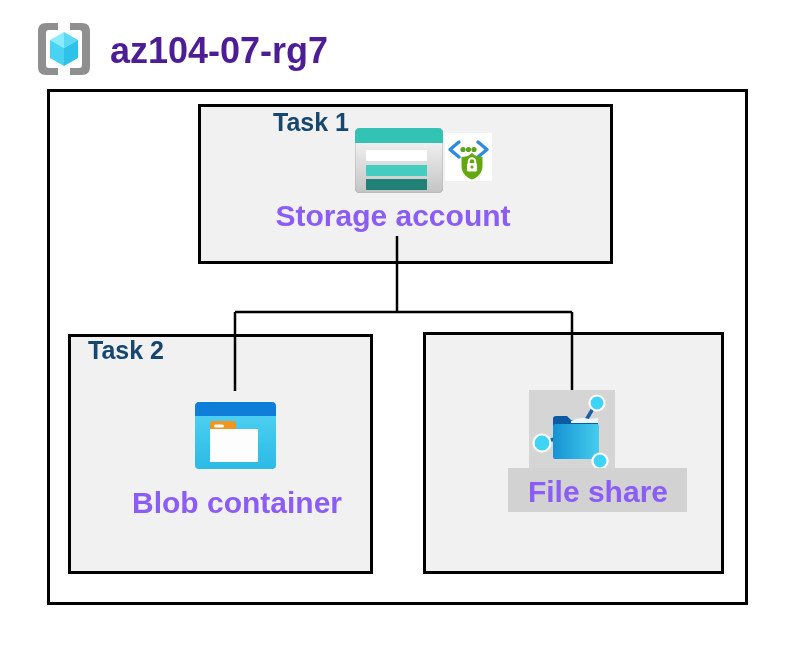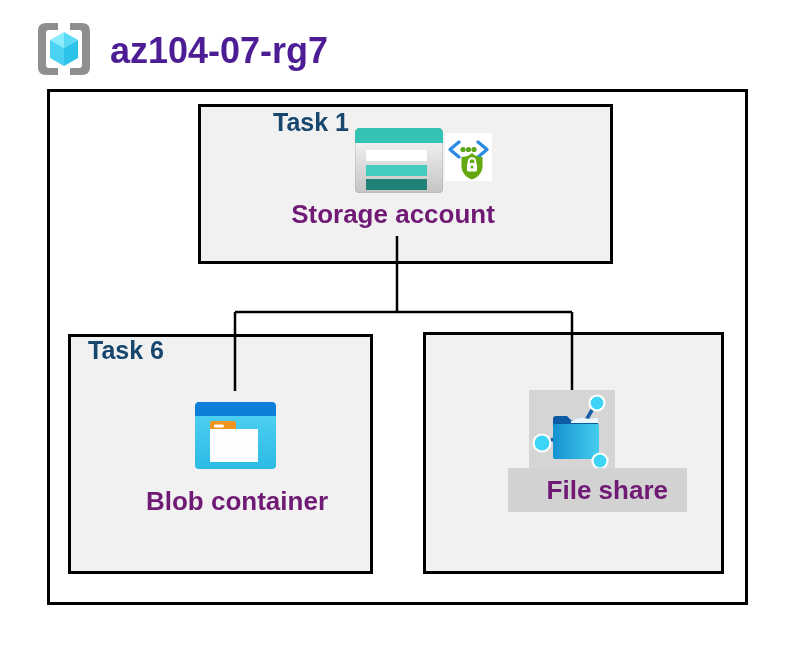--- a/index.html
+++ b/index.html
@@ -25,21 +25,21 @@
   
   .connector-svg{position:absolute;left:0;top:0;z-index:3;pointer-events:none;}
   
   .icon-abs{position:absolute;z-index:5;}
   .storage-icon{left:355px;top:128px;}
   .sas-icon{left:445px;top:133px;}
   .blob-icon{left:195px;top:402px;}
   .fileshare-bg{left:529px;top:390px;width:86px;height:80px;background:#d5d5d5;}
   .fileshare-bg svg{position:absolute;left:0;top:0;}
   
-  .node-label{position:absolute;font-size:26px;font-weight:bold;color:#701a75;z-index:6;text-align:center;}
+  .node-label{position:absolute;font-size:30px;font-weight:bold;color:#8b5cf6;z-index:6;text-align:center;}
   .storage-label{left:243px;top:199px;width:300px;}
   .blob-label{left:97px;top:486px;width:280px;}
   .fileshare-label-bg{position:absolute;left:508px;top:468px;width:179px;height:44px;background:#d2d2d2;z-index:5;}
   .fileshare-label{left:508px;top:475px;width:160px;text-align:right;}
 </style>
 </head>
 <body>
 
 <div class="canvas">
 
@@ -90,21 +90,21 @@
       <circle cx="29" cy="16.5" r="2.6" fill="#5ca41a"></circle>
       <path d="M27,20 C30,23 34.5,24 37.5,24 V33 C37.5,40.5 32,44.8 27,46.5 C22,44.8 16.5,40.5 16.5,33 V24 C19.5,24 24,23 27,20 Z" fill="#63a80f"></path>
       <path d="M23.7,30 v-1.5 a3.3,3.3 0 0 1 6.6,0 V30" stroke="#ffffff" stroke-width="2" fill="none"></path>
       <rect x="22" y="30" width="10" height="8.5" rx="1.5" fill="#ffffff"></rect>
       <circle cx="27" cy="34" r="1.5" fill="#63a80f"></circle>
     </svg>
   </span>
   <div class="node-label storage-label">Storage account</div>
 
   <div class="task-box task2"></div>
-  <div class="task-label task2-label">Task 6</div>
+  <div class="task-label task2-label">Task 2</div>
   <span class="icon-abs blob-icon">
     <svg width="81" height="67" viewBox="0 0 81 67">
       <defs>
         <linearGradient id="blobBody" x1="0" y1="0" x2="0" y2="1">
           <stop offset="0" stop-color="#54d4f4"></stop>
             <stop offset="1" stop-color="#2cbae5"></stop>
         </linearGradient>
       </defs>
       <rect x="0" y="0" width="81" height="67" rx="4" fill="url(#blobBody)"></rect>
       <path d="M4,0 H77 C79.2,0 81,1.8 81,4 V14 H0 V4 C0,1.8 1.8,0 4,0 Z" fill="#0e7ed8"></path>

